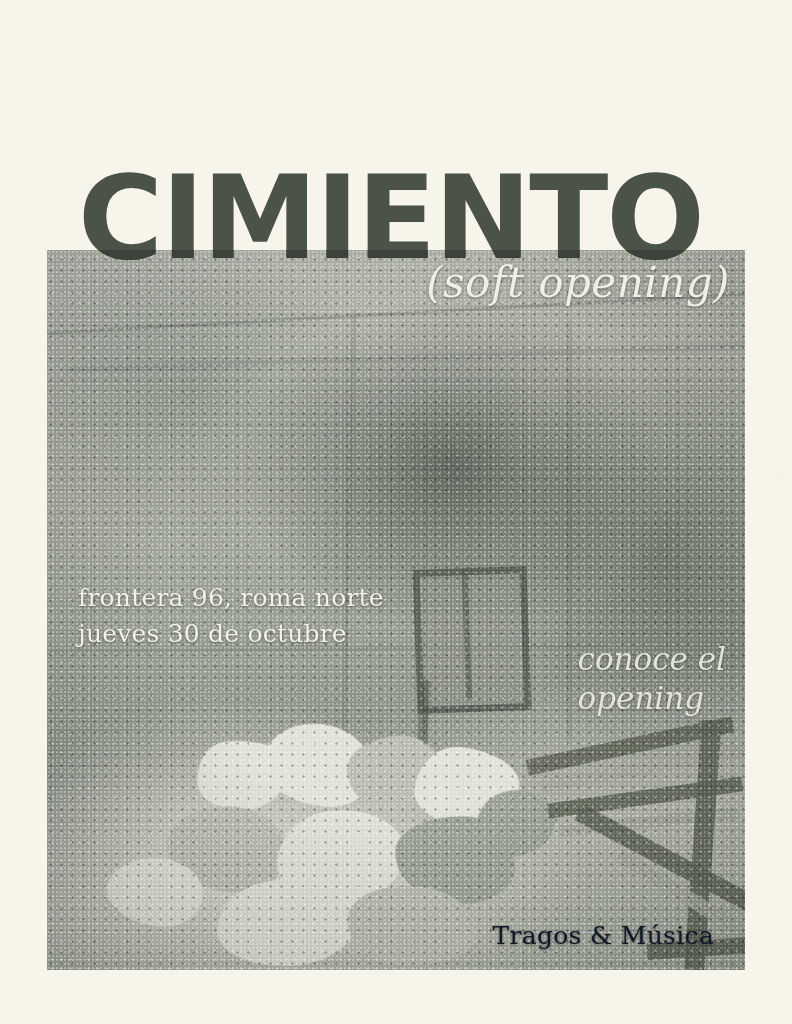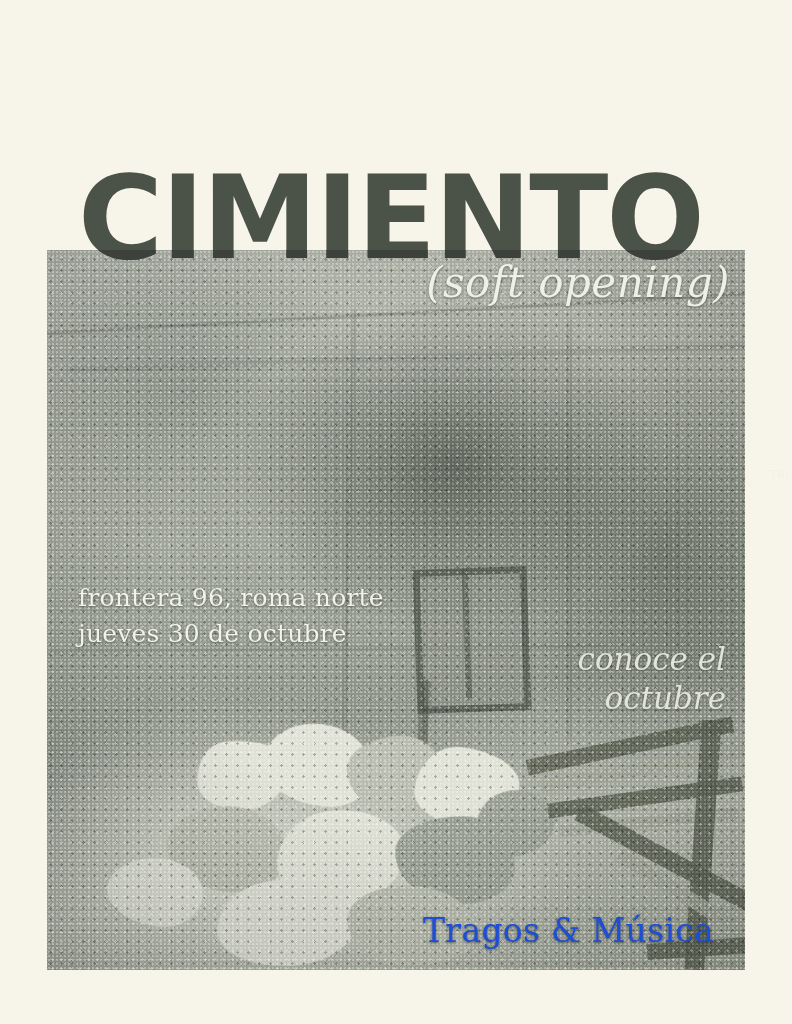--- a/index.html
+++ b/index.html
@@ -228,33 +228,33 @@
   .tagline {
     position: absolute;
     right: 66px;
     top: 640px;
     z-index: 7;
     font-family: "DejaVu Serif", serif;
     font-style: italic;
     font-size: 31px;
     line-height: 1.25;
     color: #e7e9de;
-    text-align: right;
+    text-align: left;
     text-shadow: 0 1px 3px rgba(40,44,38,0.5);
     opacity: 0.95;
   }
 
   .footer-note {
     position: absolute;
     right: 78px;
     bottom: 74px;
     z-index: 7;
     font-family: "DejaVu Serif", serif;
-    font-size: 33px;
-    color: #1d4ed8;
+    font-size: 25px;
+    color: #0f172a;
     text-shadow: 0 1px 3px rgba(35,40,34,0.6);
     letter-spacing: 0.3px;
   }
 
   .edge-mark {
     position: absolute;
     right: 2px;
     top: 468px;
     z-index: 7;
     font-family: "DejaVu Sans", sans-serif;
@@ -314,20 +314,20 @@
 
   <div class="subtitle">(soft opening)</div>
 
   <div class="details">
     <div>frontera 96, roma norte</div>
     <div>jueves 30 de octubre</div>
   </div>
 
   <div class="tagline">
     <div>conoce el</div>
-    <div>octubre</div>
+    <div>opening</div>
   </div>
 
   <div class="edge-mark">TRI</div>
 
   <div class="footer-note">Tragos &amp; Música</div>
 
 </div>
 
 </body></html>

